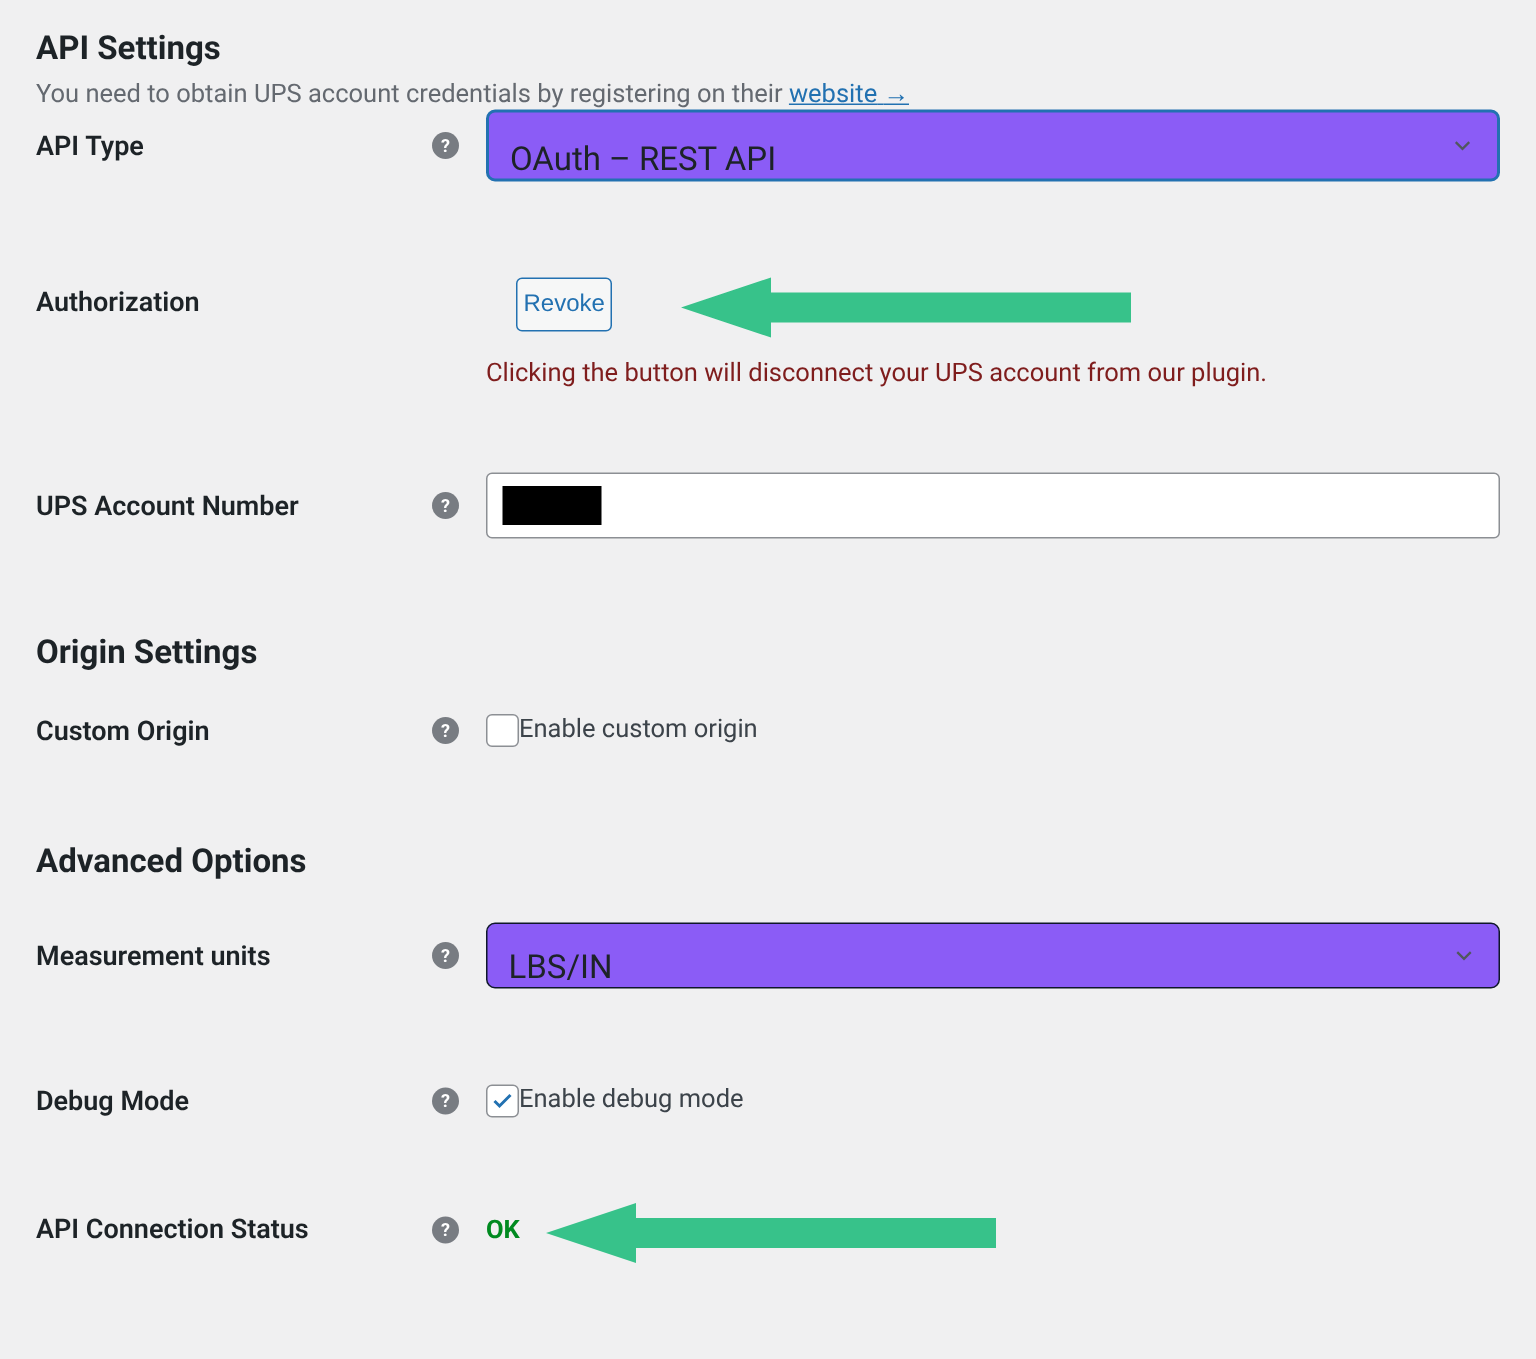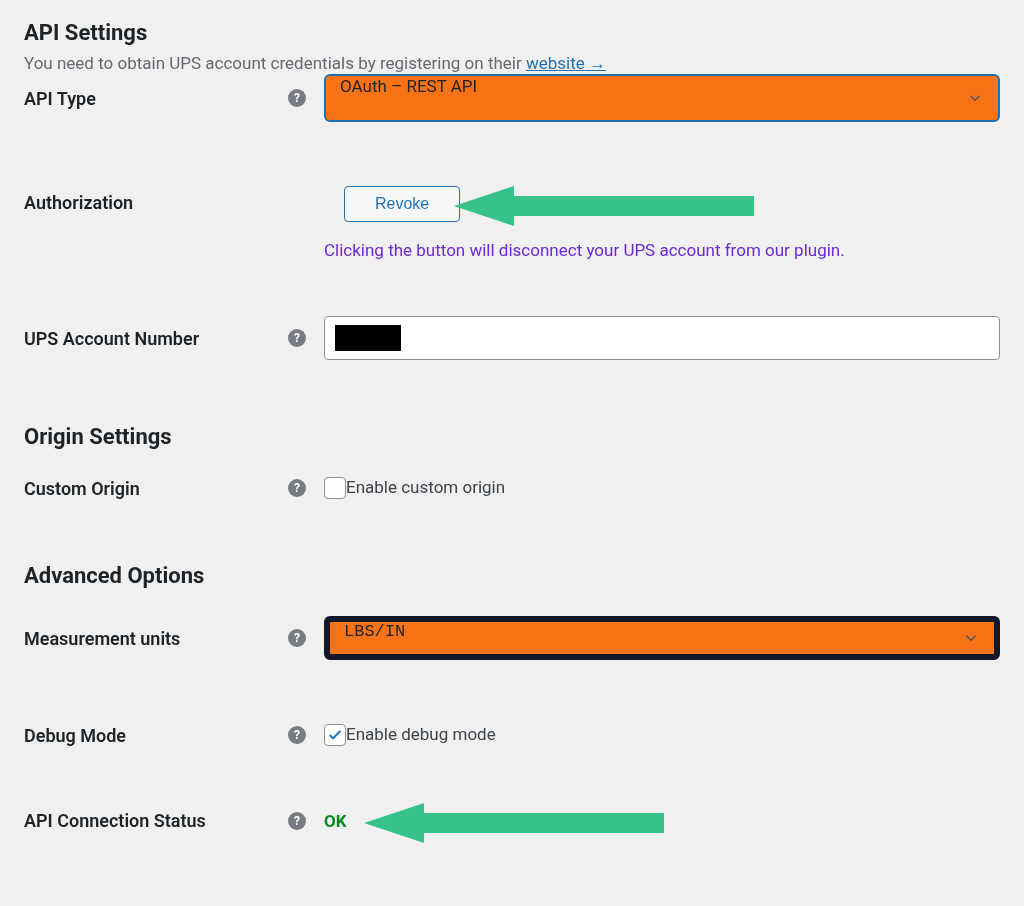--- a/index.html
+++ b/index.html
@@ -69,33 +69,32 @@
 }
 .control-col {
   flex: 1;
   position: relative;
 }
 .select {
   width: 100%;
   height: 48px;
   border: 2px solid #2271b1;
   border-radius: 6px;
-  background: #f97316;
+  background: #8b5cf6;
   padding: 0 44px 0 14px;
-  font-size: 17px;
-  color: #1d2327;
-  display: flex;
-  align-items: flex-start;
+  font-size: 22px;
+  color: #1d2327;
+  display: flex;
+  align-items: flex-end;
   position: relative;
   cursor: pointer;
 }
 .select.plain {
-  border: 6px solid #0f172a;
+  border: 1px solid #0f172a;
   height: 44px;
-  font-family: Liberation Mono, monospace;
 }
 .chevron {
   position: absolute;
   right: 14px;
   top: 50%;
   transform: translateY(-50%);
   width: 18px;
   height: 18px;
   color: #50575e;
 }
@@ -115,25 +114,25 @@
   height: 26px;
   background: #000;
 }
 .button-secondary {
   display: inline-block;
   border: 1px solid #2271b1;
   border-radius: 4px;
   background: #f6f7f7;
   color: #2271b1;
   font-size: 16px;
-  padding: 8px 30px;
+  padding: 8px 4px;
   cursor: pointer;
 }
 .field-desc {
-  color: #6d28d9;
+  color: #7f1d1d;
   font-size: 17px;
   margin-top: 18px;
 }
 .checkbox-wrap {
   display: flex;
   align-items: flex-start;
 }
 .checkbox {
   width: 22px;
   height: 22px;

